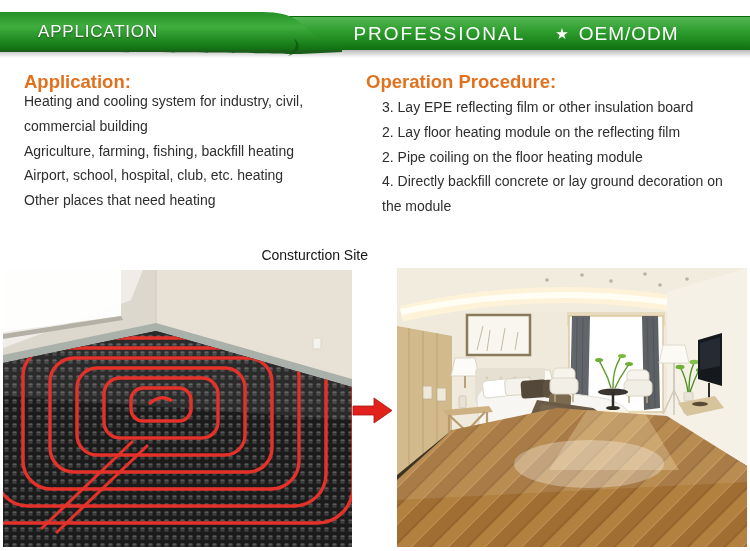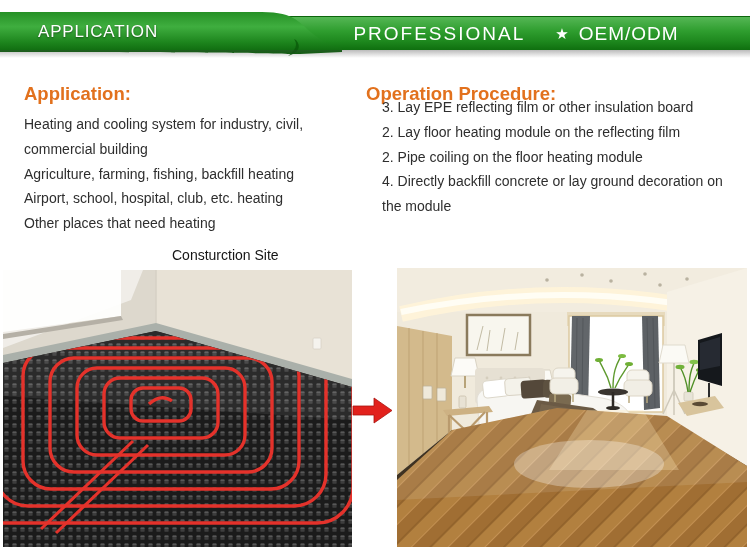--- a/index.html
+++ b/index.html
@@ -22,30 +22,30 @@
   .banner-tab{position:absolute;left:0;top:0;width:345px;height:60px;}
   .banner-tab-label{
     position:absolute;left:38px;top:22px;font-size:17px;font-weight:normal;
     letter-spacing:0.8px;color:#fff;text-shadow:0 1px 2px rgba(0,0,0,0.45);
   }
   .banner-shadow{
     position:absolute;left:0;top:50px;width:750px;height:8px;
     background:linear-gradient(180deg,rgba(60,60,60,0.35),rgba(60,60,60,0));
   }
   
-  .col-heading{position:absolute;font-size:18.5px;font-weight:bold;color:#e2711d;margin-top:12px;}
+  .col-heading{position:absolute;font-size:18.5px;font-weight:bold;color:#e2711d;}
   #app-heading{left:24px;top:71px;}
   #proc-heading{left:366px;top:71px;}
   .col-body{position:absolute;font-size:14px;line-height:24.8px;color:#2e2e2e;}
-  #app-body{left:24px;top:112px;width:330px;}
+  #app-body{left:24px;top:89px;width:330px;}
   #proc-body{left:382px;top:95px;width:354px;}
   .col-body p{margin:0;}
   
   .caption{position:absolute;top:247px;font-size:14px;color:#151515;}
-  #caption-left{left:172px;width:172px;text-align:left;}
+  #caption-left{left:196px;width:172px;text-align:right;}
   #caption-right{left:412px;margin-top:26px;}
   
   .photo{position:absolute;overflow:hidden;}
   #photo-left{left:3px;top:270px;width:349px;height:277px;}
   #photo-right{left:397px;top:268px;width:350px;height:279px;}
   #arrow{position:absolute;left:352px;top:397px;width:42px;height:27px;}
   svg{display:block;}
 </style>
 </head>
 <body>

